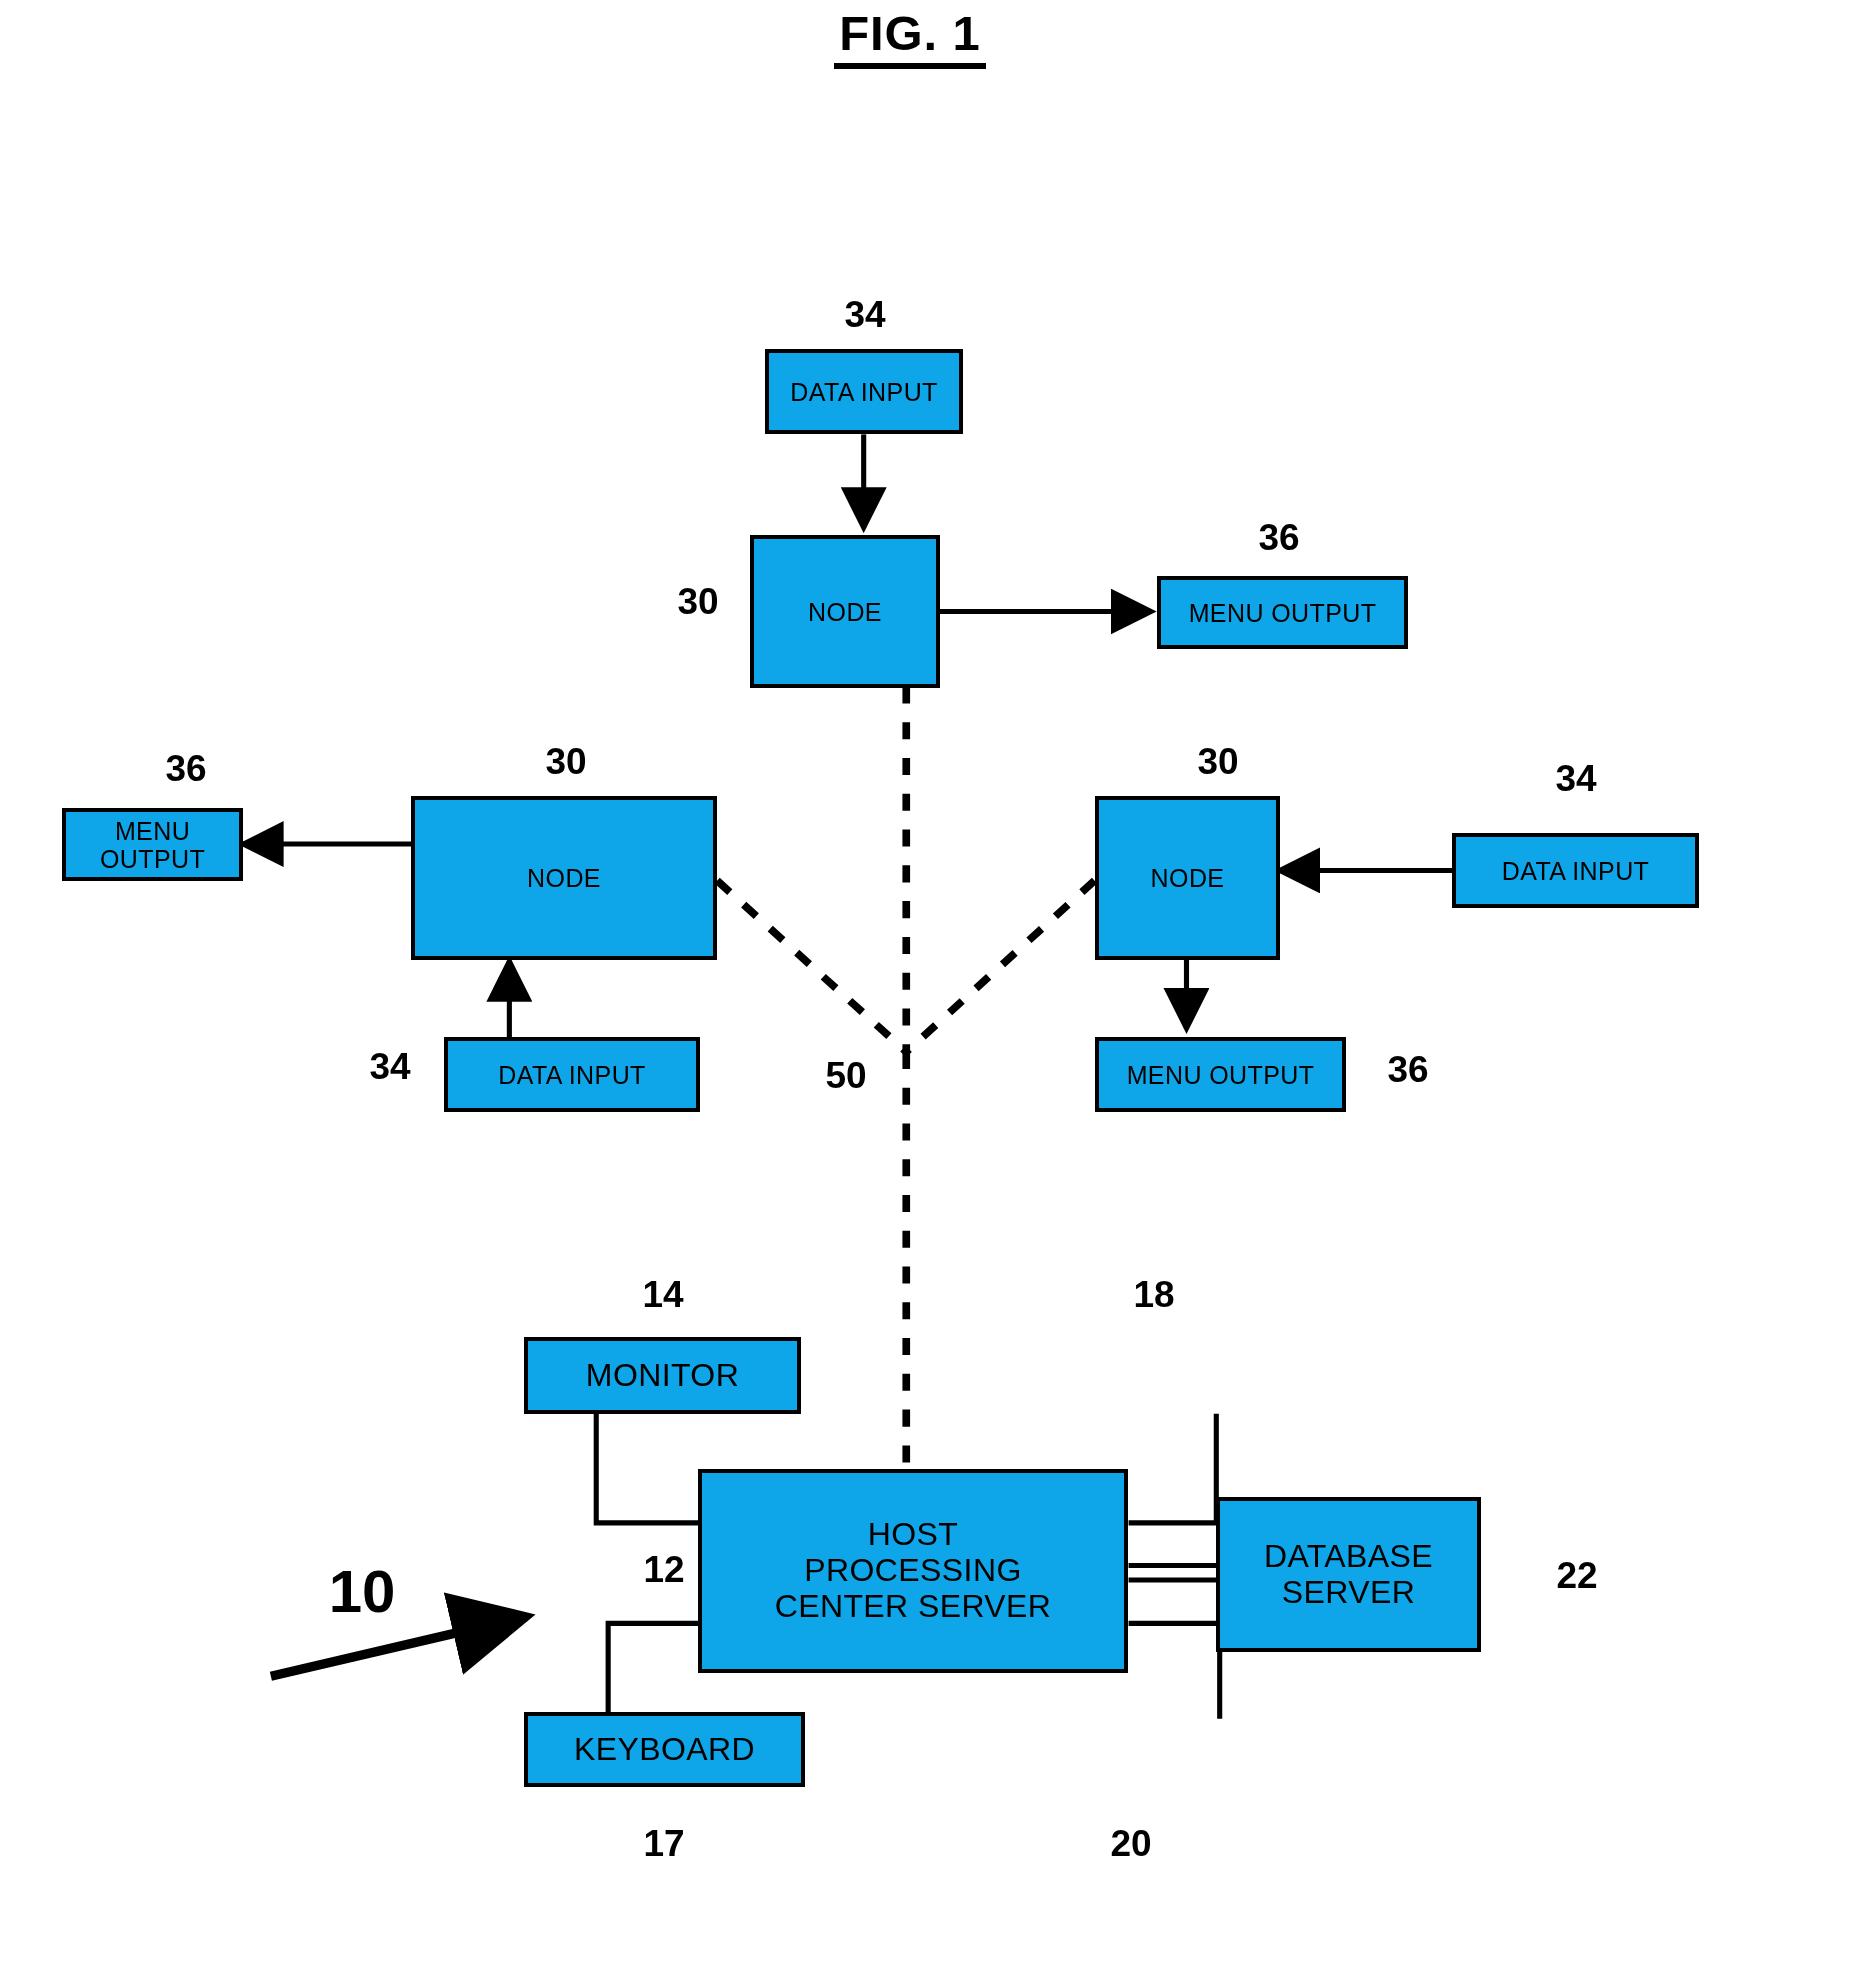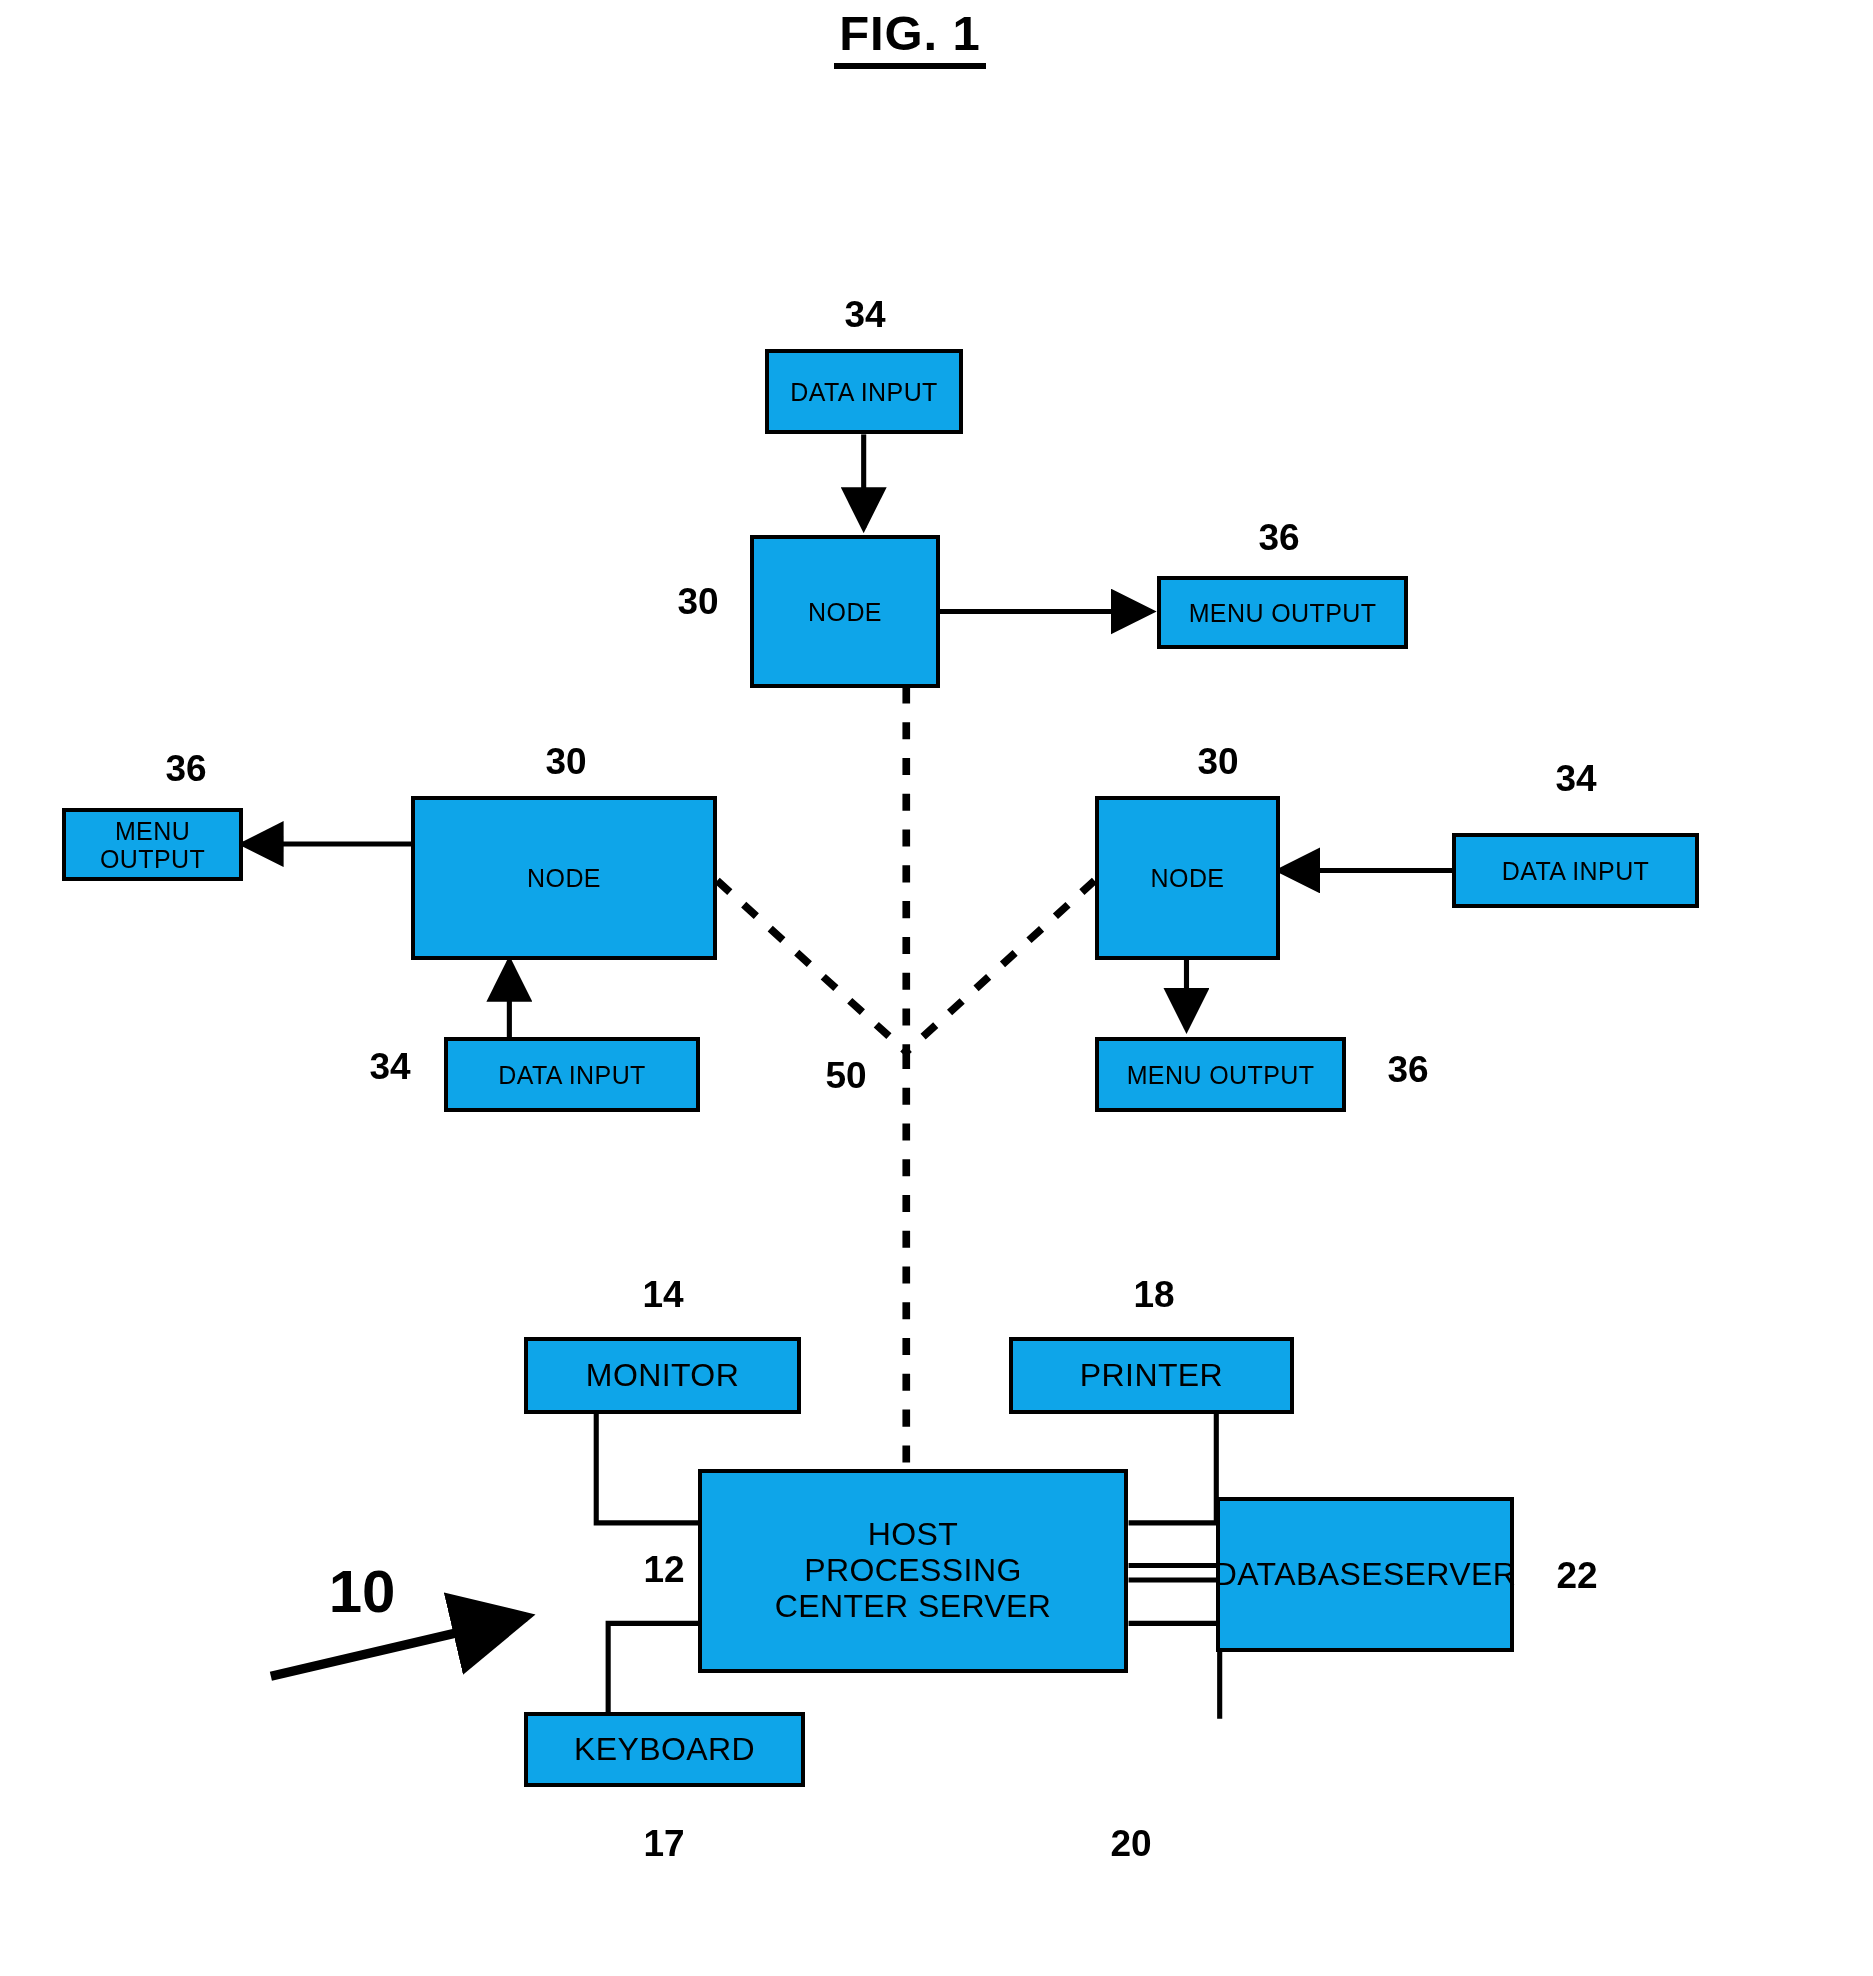--- a/index.html
+++ b/index.html
@@ -161,32 +161,29 @@
     <span>MENU OUTPUT</span>
   </div>
   <div class="ref" style="left:1374px; top:1049px; width:68px;">36</div>
 
   <div class="ref" style="left:629px; top:1274px; width:68px;">14</div>
   <div class="box box-lg" style="left:524px; top:1337px; width:277px; height:77px;">
     <span>MONITOR</span>
   </div>
 
   <div class="ref" style="left:1120px; top:1274px; width:68px;">18</div>
-  <div class="box box-lg" style="left:1009px; top:1337px; width:285px; height:77px;">
-    <span>PRINTER</span>
-  </div>
 
   <div class="ref" style="left:630px; top:1549px; width:68px;">12</div>
   <div class="box box-lg" style="left:698px; top:1469px; width:430px; height:204px; flex-direction:column;">
     <span>HOST</span>
     <span>PROCESSING</span>
     <span>CENTER SERVER</span>
   </div>
 
-  <div class="box box-lg" style="left:1216px; top:1497px; width:298px; height:155px; flex-direction:row;">
+  <div class="box box-lg" style="left:1216px; top:1497px; width:265px; height:155px; flex-direction:column;">
     <span>DATABASE</span>
     <span>SERVER</span>
   </div>
   <div class="ref" style="left:1543px; top:1555px; width:68px;">22</div>
 
   <div class="box box-lg" style="left:524px; top:1712px; width:281px; height:75px;">
     <span>KEYBOARD</span>
   </div>
   <div class="ref" style="left:630px; top:1823px; width:68px;">17</div>
 

